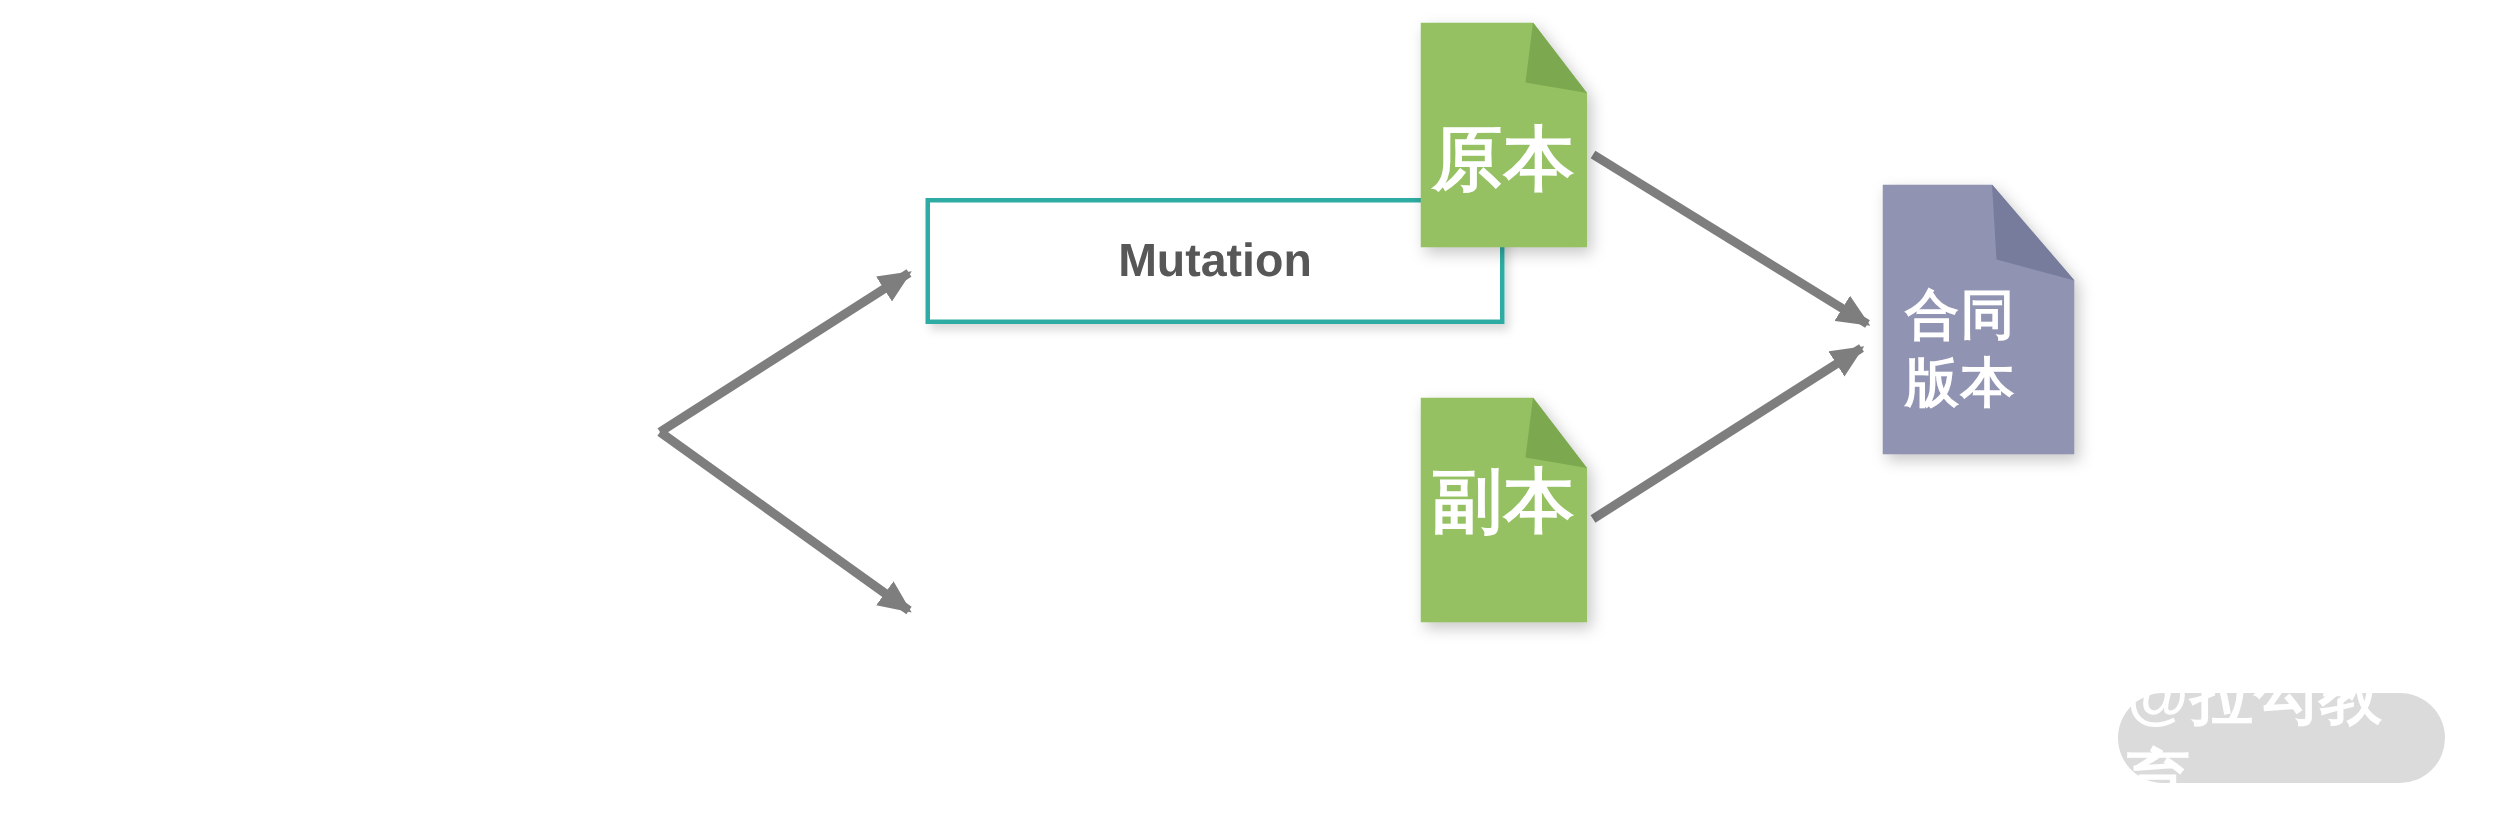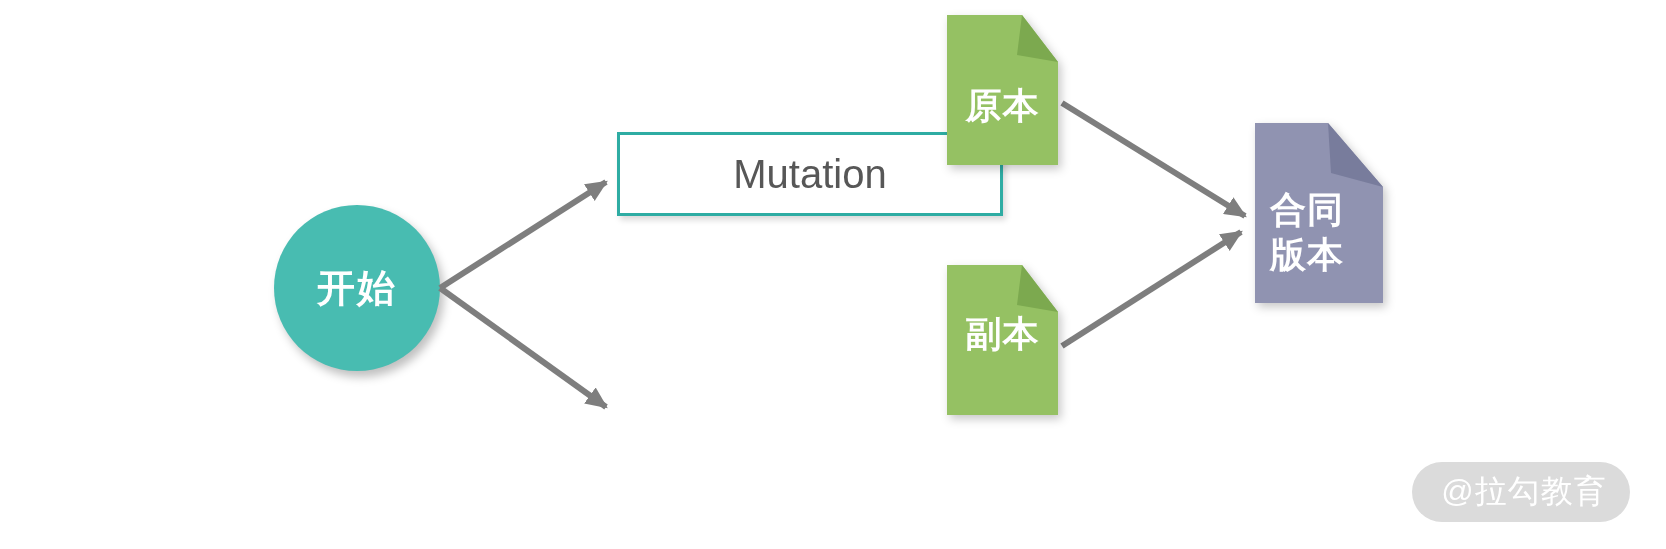--- a/index.html
+++ b/index.html
@@ -27,73 +27,70 @@
   
   .proc-box{
     position:absolute;left:617px;width:386px;height:84px;background:#ffffff;
     border:3px solid var(--teal-border);box-sizing:border-box;
     box-shadow:3px 4px 6px rgba(0,0,0,0.15);
     display:flex;align-items:center;justify-content:center;z-index:1;
   }
   .proc-box.mutation{top:132px;}
   .proc-box.marksweep{top:372px;height:85px;}
   .proc-box .label{
-    color:var(--box-text);font-size:40px;font-weight:400;
+    color:var(--box-text);font-size:31px;font-weight:700;
   }
   
   .doc{
     position:absolute;z-index:4;
   }
   .doc svg{display:block;filter:drop-shadow(3px 4px 5px rgba(0,0,0,0.22));}
   .doc .doc-label{
     position:absolute;left:0;top:0;width:100%;height:100%;
     display:flex;flex-direction:column;align-items:center;justify-content:center;
     color:var(--white-text);font-weight:700;
   }
   .doc-original{left:947px;top:15px;width:111px;height:150px;}
   .doc-copy{left:947px;top:265px;width:111px;height:106px;}
-  .doc-original .doc-label,.doc-copy .doc-label{font-size:36px;padding-top:33px;box-sizing:border-box;letter-spacing:1px;}
+  .doc-original .doc-label,.doc-copy .doc-label{font-size:47px;padding-top:33px;box-sizing:border-box;letter-spacing:1px;}
   .doc-contract{left:1255px;top:123px;width:104px;height:180px;}
   .doc-contract .doc-label{font-size:36px;line-height:1.25;padding-top:38px;box-sizing:border-box;letter-spacing:1px;}
   
   .arrows{
     position:absolute;left:0;top:0;width:1666px;height:549px;z-index:3;
     pointer-events:none;
   }
   
   .watermark{
     position:absolute;left:1412px;top:462px;width:218px;height:60px;
     background:var(--watermark-bg);border-radius:30px;z-index:5;
     display:flex;align-items:center;justify-content:center;
   }
   .watermark .label{
-    color:var(--white-text);font-size:32px;font-weight:400;letter-spacing:1px;
+    color:var(--white-text);font-size:42px;font-weight:700;letter-spacing:1px;
     padding-left:6px;
   }
 </style>
 </head>
 <body>
 
 <div class="stage">
 
   <svg class="arrows" width="1666" height="549" viewBox="0 0 1666 549" xmlns="http://www.w3.org/2000/svg">
     <defs>
       <marker id="head" markerUnits="userSpaceOnUse" markerWidth="22" markerHeight="20" viewBox="0 0 10 9" refX="9" refY="4.5" orient="auto">
         <path d="M0,0 L10,4.5 L0,9 Z" fill="var(--arrow)"></path>
       </marker>
     </defs>
     <line x1="440" y1="288" x2="606" y2="182" stroke="var(--arrow)" stroke-width="6" marker-end="url(#head)"></line>
     <line x1="440" y1="288" x2="606" y2="407" stroke="var(--arrow)" stroke-width="6" marker-end="url(#head)"></line>
     <line x1="1062" y1="103" x2="1245" y2="216" stroke="var(--arrow)" stroke-width="6" marker-end="url(#head)"></line>
     <line x1="1062" y1="346" x2="1241" y2="232" stroke="var(--arrow)" stroke-width="6" marker-end="url(#head)"></line>
   </svg>
 
-  <div class="start-circle">
-    <span class="label">开始</span>
-  </div>
 
   <div class="proc-box mutation">
     <span class="label">Mutation</span>
   </div>
 
   <div class="doc doc-original">
     <svg width="111" height="150" viewBox="0 0 111 150" xmlns="http://www.w3.org/2000/svg">
       <path d="M0,0 H75 L111,47 V150 H0 Z" fill="var(--green)"></path>
       <path d="M75,0 L111,47 L70,40 Z" fill="var(--green-fold)"></path>
     </svg>

